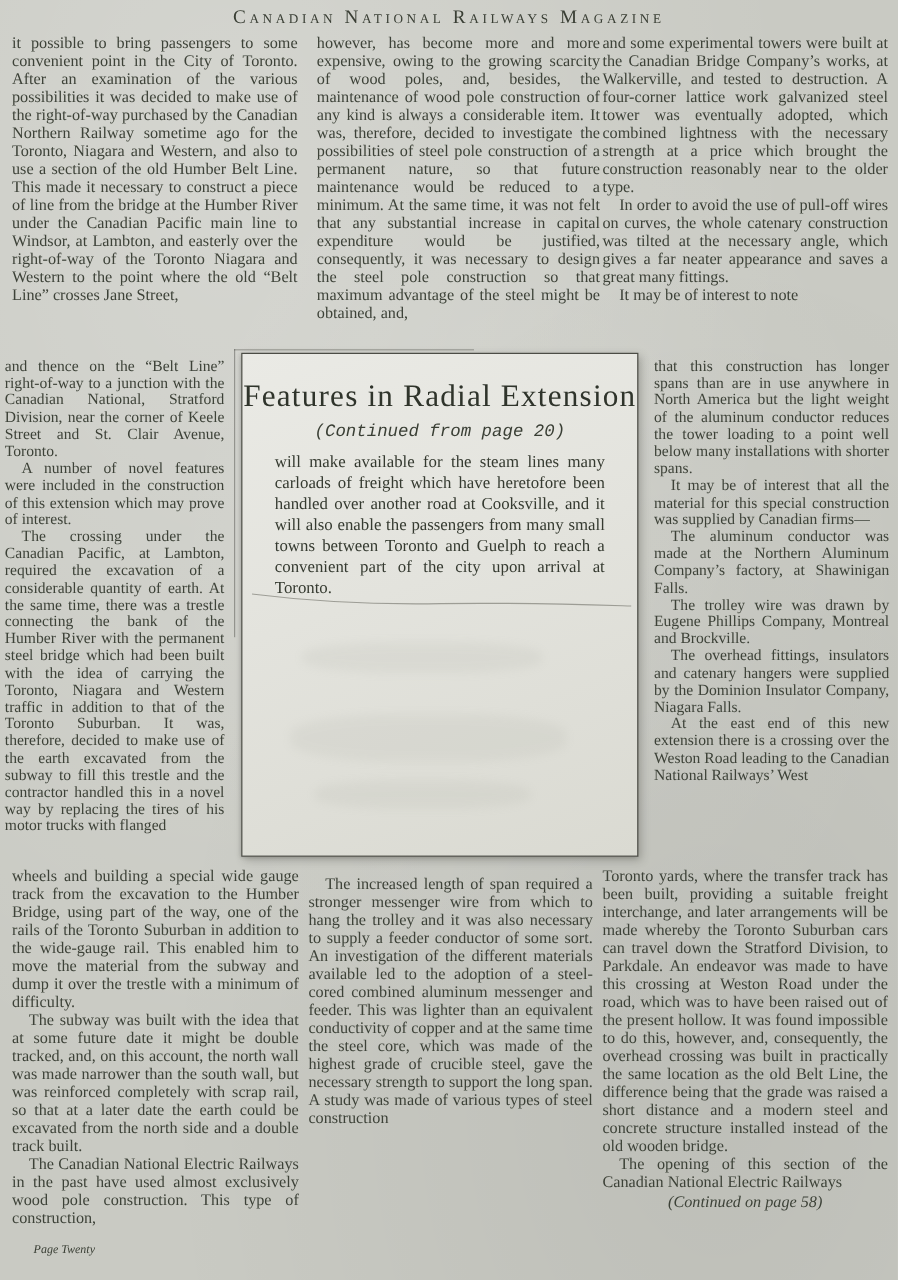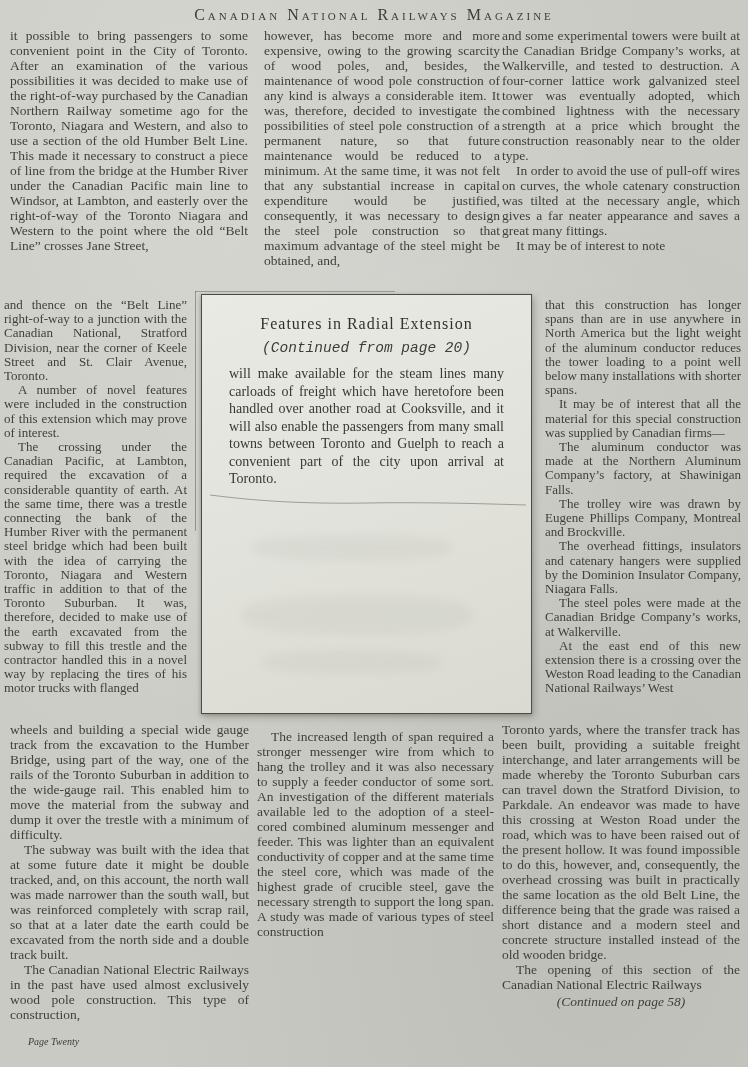--- a/index.html
+++ b/index.html
@@ -39,21 +39,21 @@
   .clip-edge-v {
     position:absolute; left:-7px; top:-4px; width:1px; height:240px;
     background:rgba(55,55,50,0.40);
   }
   .clip-edge-h {
     position:absolute; left:-7px; top:-4px; width:200px; height:1px;
     background:rgba(55,55,50,0.35);
   }
   .inset-title {
     margin-top:20px; text-align:center;
-    font-size:16px; letter-spacing:1px; color:#2f342b;
+    font-size:26px; letter-spacing:1px; color:#2f342b;
   }
   .inset-subtitle {
     margin-top:7px; text-align:center;
     font-style:italic; font-size:14.5px; color:#3a3f35;font-family:Liberation Mono, monospace;
   }
   .inset-body {
     margin:9px 27px 0 27px; text-align:justify;
     font-size:14px; line-height:17.5px; color:#353a30;
   }
   .pencil-line { position:absolute; left:0; top:196px; }
@@ -95,21 +95,20 @@
     <p class="para cont">and some experimental towers were built at the Canadian Bridge Company’s works, at Walkerville, and tested to destruction.  A four-corner lattice work galvanized steel tower was eventually adopted, which combined lightness with the necessary strength at a price which brought the construction reasonably near to the older type.</p>
     <p class="para">In order to avoid the use of pull-off wires on curves, the whole catenary construction was tilted at the necessary angle, which gives a far neater appearance and saves a great many fittings.</p>
     <p class="para">It may be of interest to note</p>
   </div>
 <div class="seg narrow" style="left:545px; top:298px; width:196px;">
     <p class="para cont">that this construction has longer spans than are in use anywhere in North America but the light weight of the aluminum conductor reduces the tower loading to a point well below many installations with shorter spans.</p>
     <p class="para">It may be of interest that all the material for this special construction was supplied by Canadian firms—</p>
     <p class="para">The aluminum conductor was made at the Northern Aluminum Company’s factory, at Shawinigan Falls.</p>
     <p class="para">The trolley wire was drawn by Eugene Phillips Company, Montreal and Brockville.</p>
     <p class="para">The overhead fittings, insulators and catenary hangers were supplied by the Dominion Insulator Company, Niagara Falls.</p>
-    <p class="para">The steel poles were made at the Canadian Bridge Company’s works, at Walkerville.</p>
     <p class="para">At the east end of this new extension there is a crossing over the Weston Road leading to the Canadian National Railways’ West</p>
   </div>
 <div class="seg" style="left:502px; top:722px; width:238px;">
   <div>
       <p class="para cont">Toronto yards, where the transfer track has been built, providing a suitable freight interchange, and later arrangements will be made whereby the Toronto Suburban cars can travel down the Stratford Division, to Parkdale.  An endeavor was made to have this crossing at Weston Road under the road, which was to have been raised out of the present hollow.  It was found impossible to do this, however, and, consequently, the overhead crossing was built in practically the same location as the old Belt Line, the difference being that the grade was raised a short distance and a modern steel and concrete structure installed instead of the old wooden bridge.</p>
       <p class="para">The opening of this section of the Canadian National Electric Railways</p>
     </div>
   <div class="continued-note">(Continued on page 58)</div>
 </div>
 

